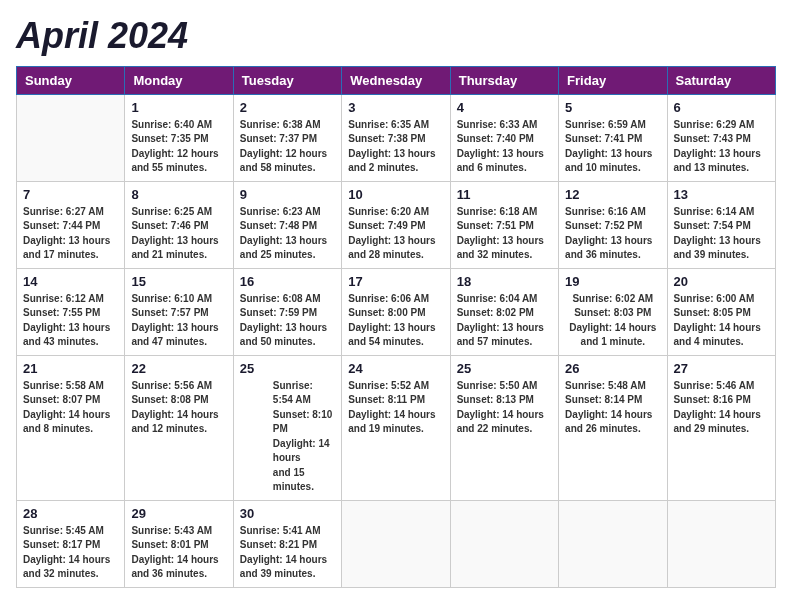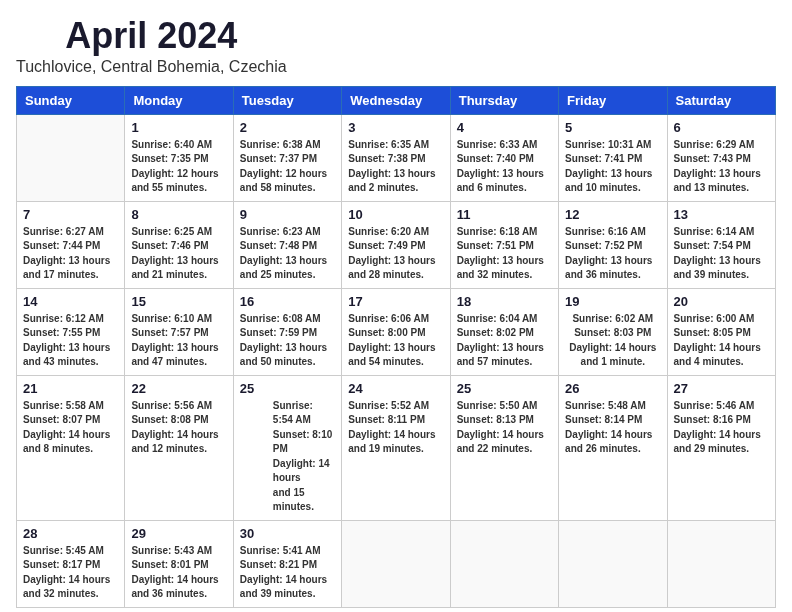--- a/index.html
+++ b/index.html
@@ -19,40 +19,41 @@
     .logo {
       display: flex;
       align-items: center;
       gap: 4px;
     }
     .logo-bird {
       width: 28px;
       height: 22px;
     }
     .title-block {
-      text-align: center;
+      text-align: right;
+      font-style: italic;
     }
     .month-title {
       font-size: 36px;
       font-weight: bold;
       color: #1a1a2e;
       line-height: 1.1;
     }
     .subtitle {
       font-size: 16px;
       color: #333;
       margin-top: 2px;
     }
     .calendar {
       width: 100%;
       border-collapse: collapse;
       margin-top: 10px;
     }
     .calendar th {
-      background: #1d4ed8;
+      background: #701a75;
       color: #fff;
       font-size: 13px;
       font-weight: bold;
       padding: 6px 8px;
       text-align: left;
       border: 1px solid #2a6db5;
     }
     .calendar td {
       border: 1px solid #ccc;
       vertical-align: top;
@@ -80,21 +81,20 @@
       font-weight: bold;
     }
   </style>
 </head>
 <body>
 
 <div>
   <div class="header-top">
     <div class="title-block">
       <div class="month-title">April 2024</div>
-      <div class="subtitle">Tuchlovice, Central Bohemia, Czechia</div>
     </div>
   </div>
 
   <table class="calendar">
     <thead>
       <tr>
       <th>Sunday</th>
           <th>Monday</th>
           <th>Tuesday</th>
           <th>Wednesday</th>
@@ -129,21 +129,21 @@
           </td>
           <td>
             <span class="day-number">4</span>
             <div class="day-info" style="white-space: pre-line;">Sunrise: 6:33 AM
 Sunset: 7:40 PM
 Daylight: 13 hours
 and 6 minutes.</div>
           </td>
           <td>
             <span class="day-number">5</span>
-            <div class="day-info" style="white-space: pre-line;">Sunrise: 10:31 AM
+            <div class="day-info" style="white-space: pre-line;">Sunrise: 6:59 AM
 Sunset: 7:41 PM
 Daylight: 13 hours
 and 10 minutes.</div>
           </td>
           <td>
             <span class="day-number">6</span>
             <div class="day-info" style="white-space: pre-line;">Sunrise: 6:29 AM
 Sunset: 7:43 PM
 Daylight: 13 hours
 and 13 minutes.</div>

